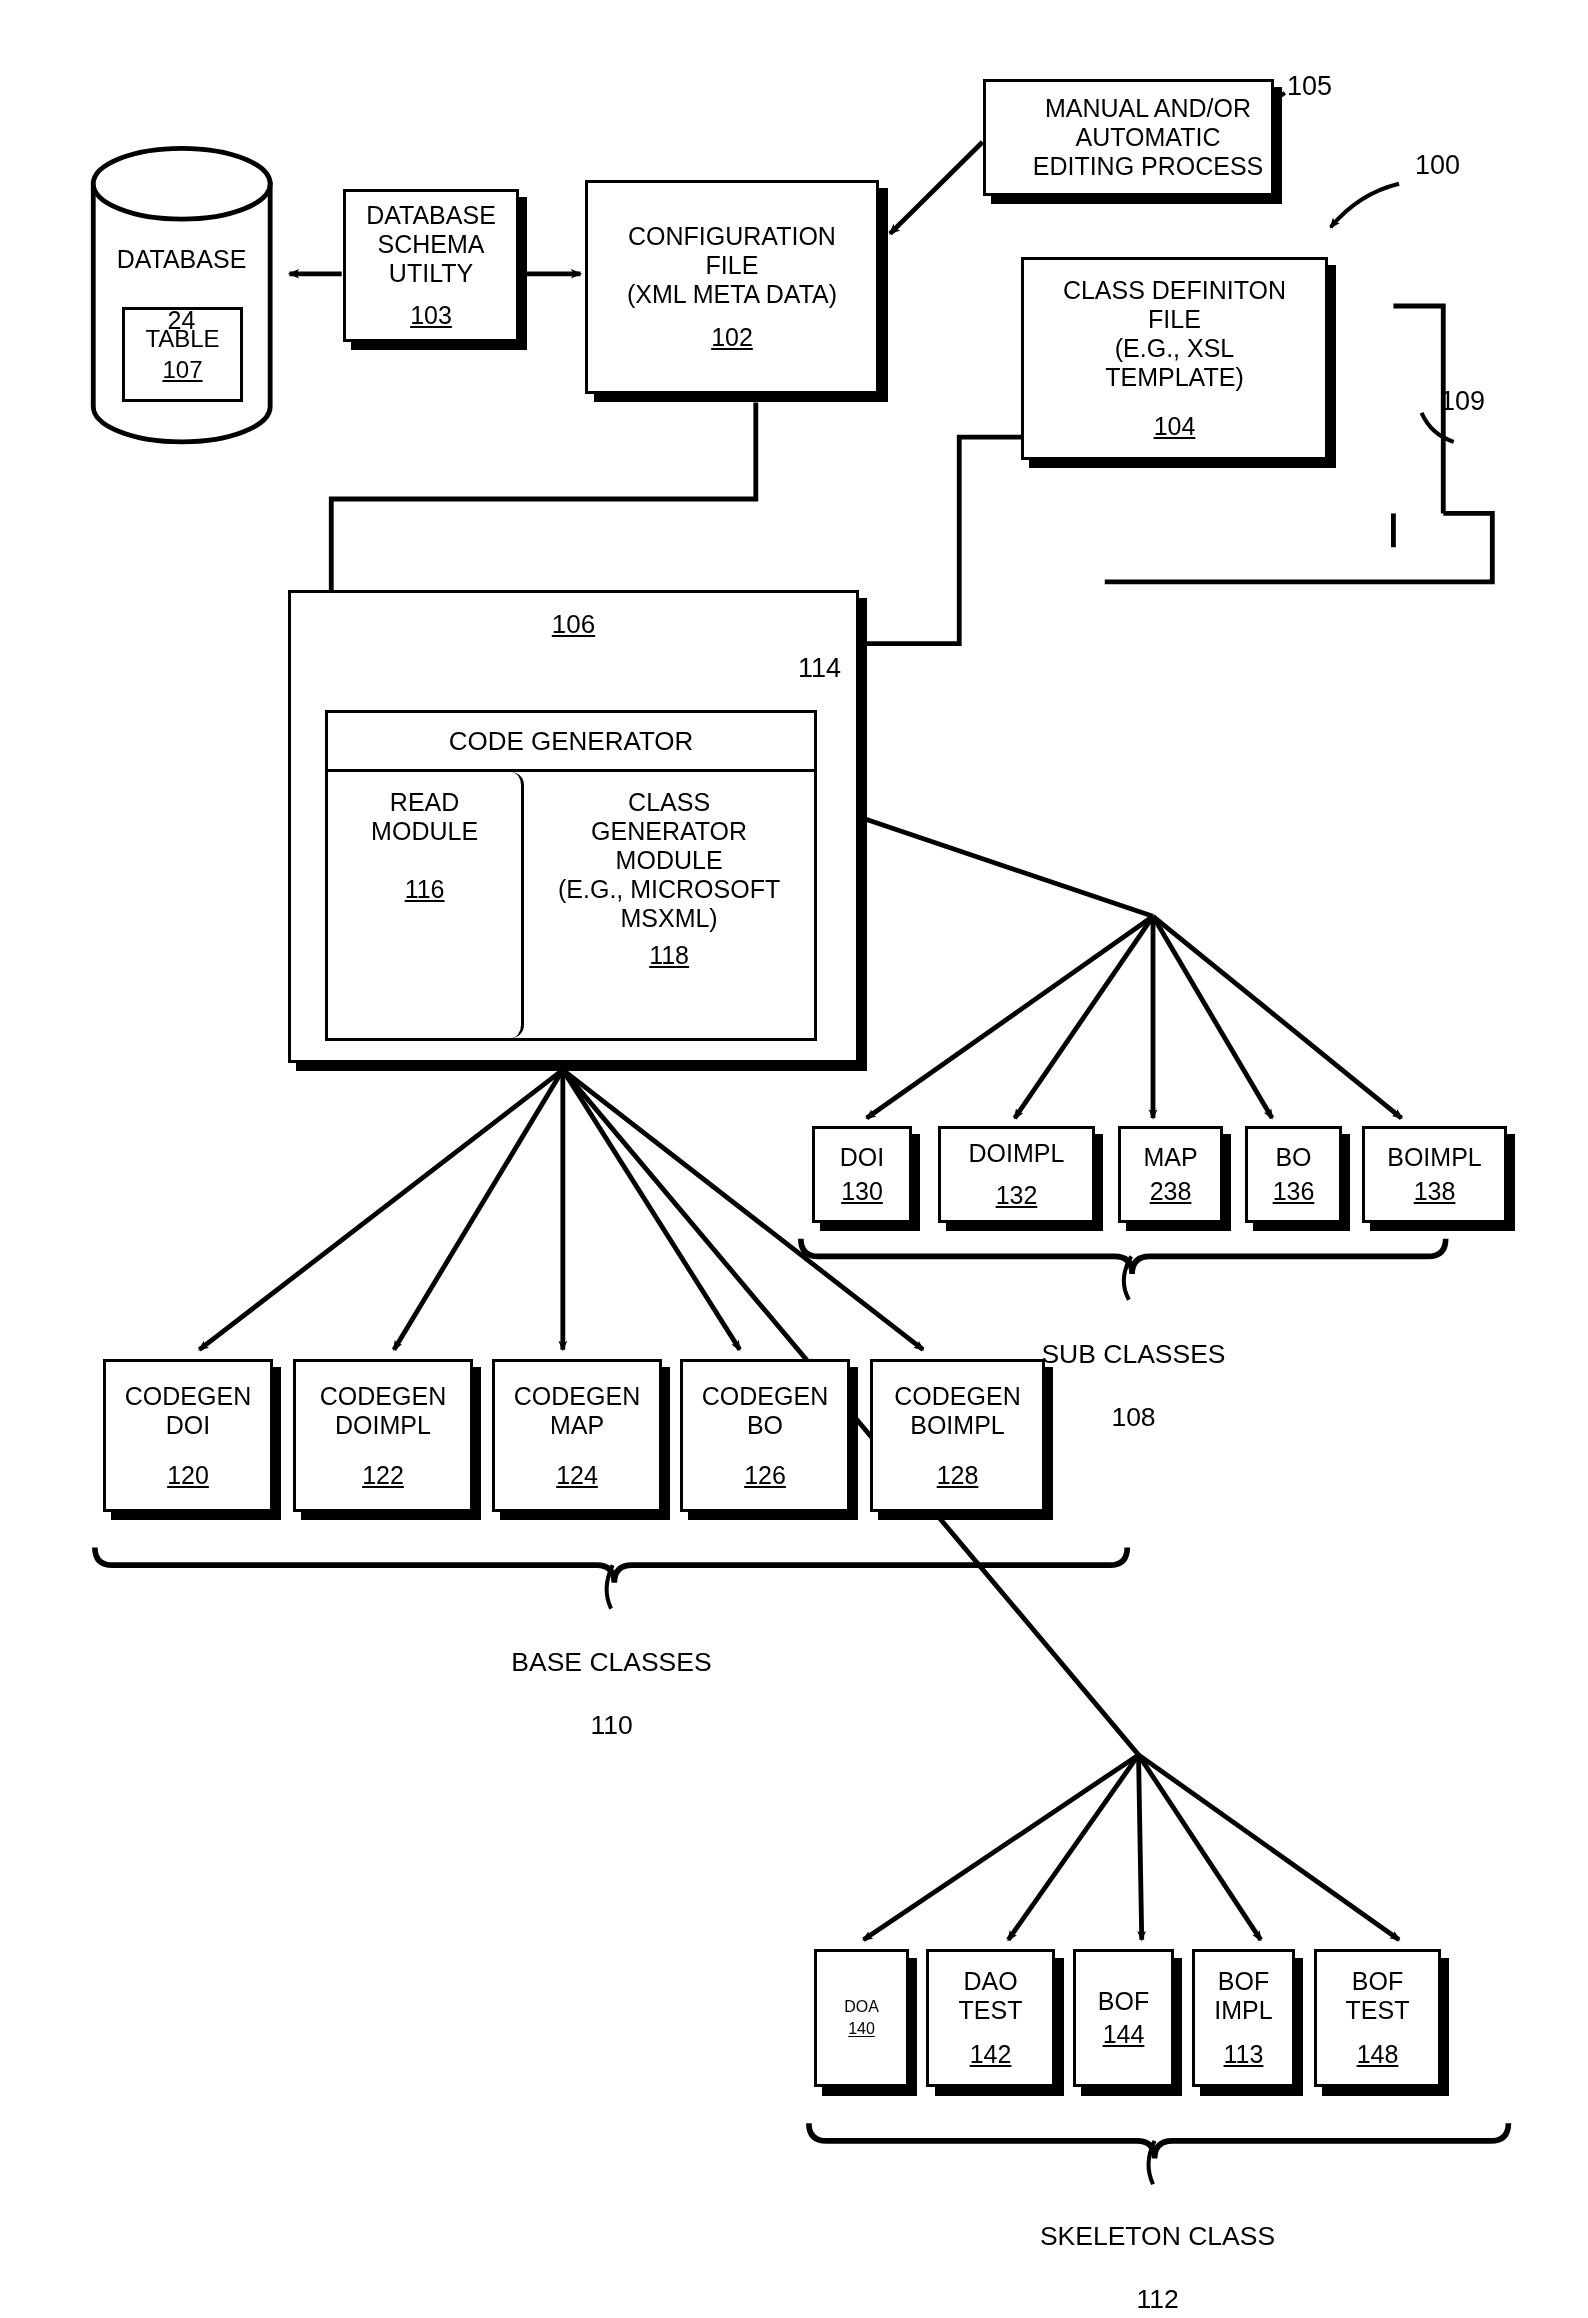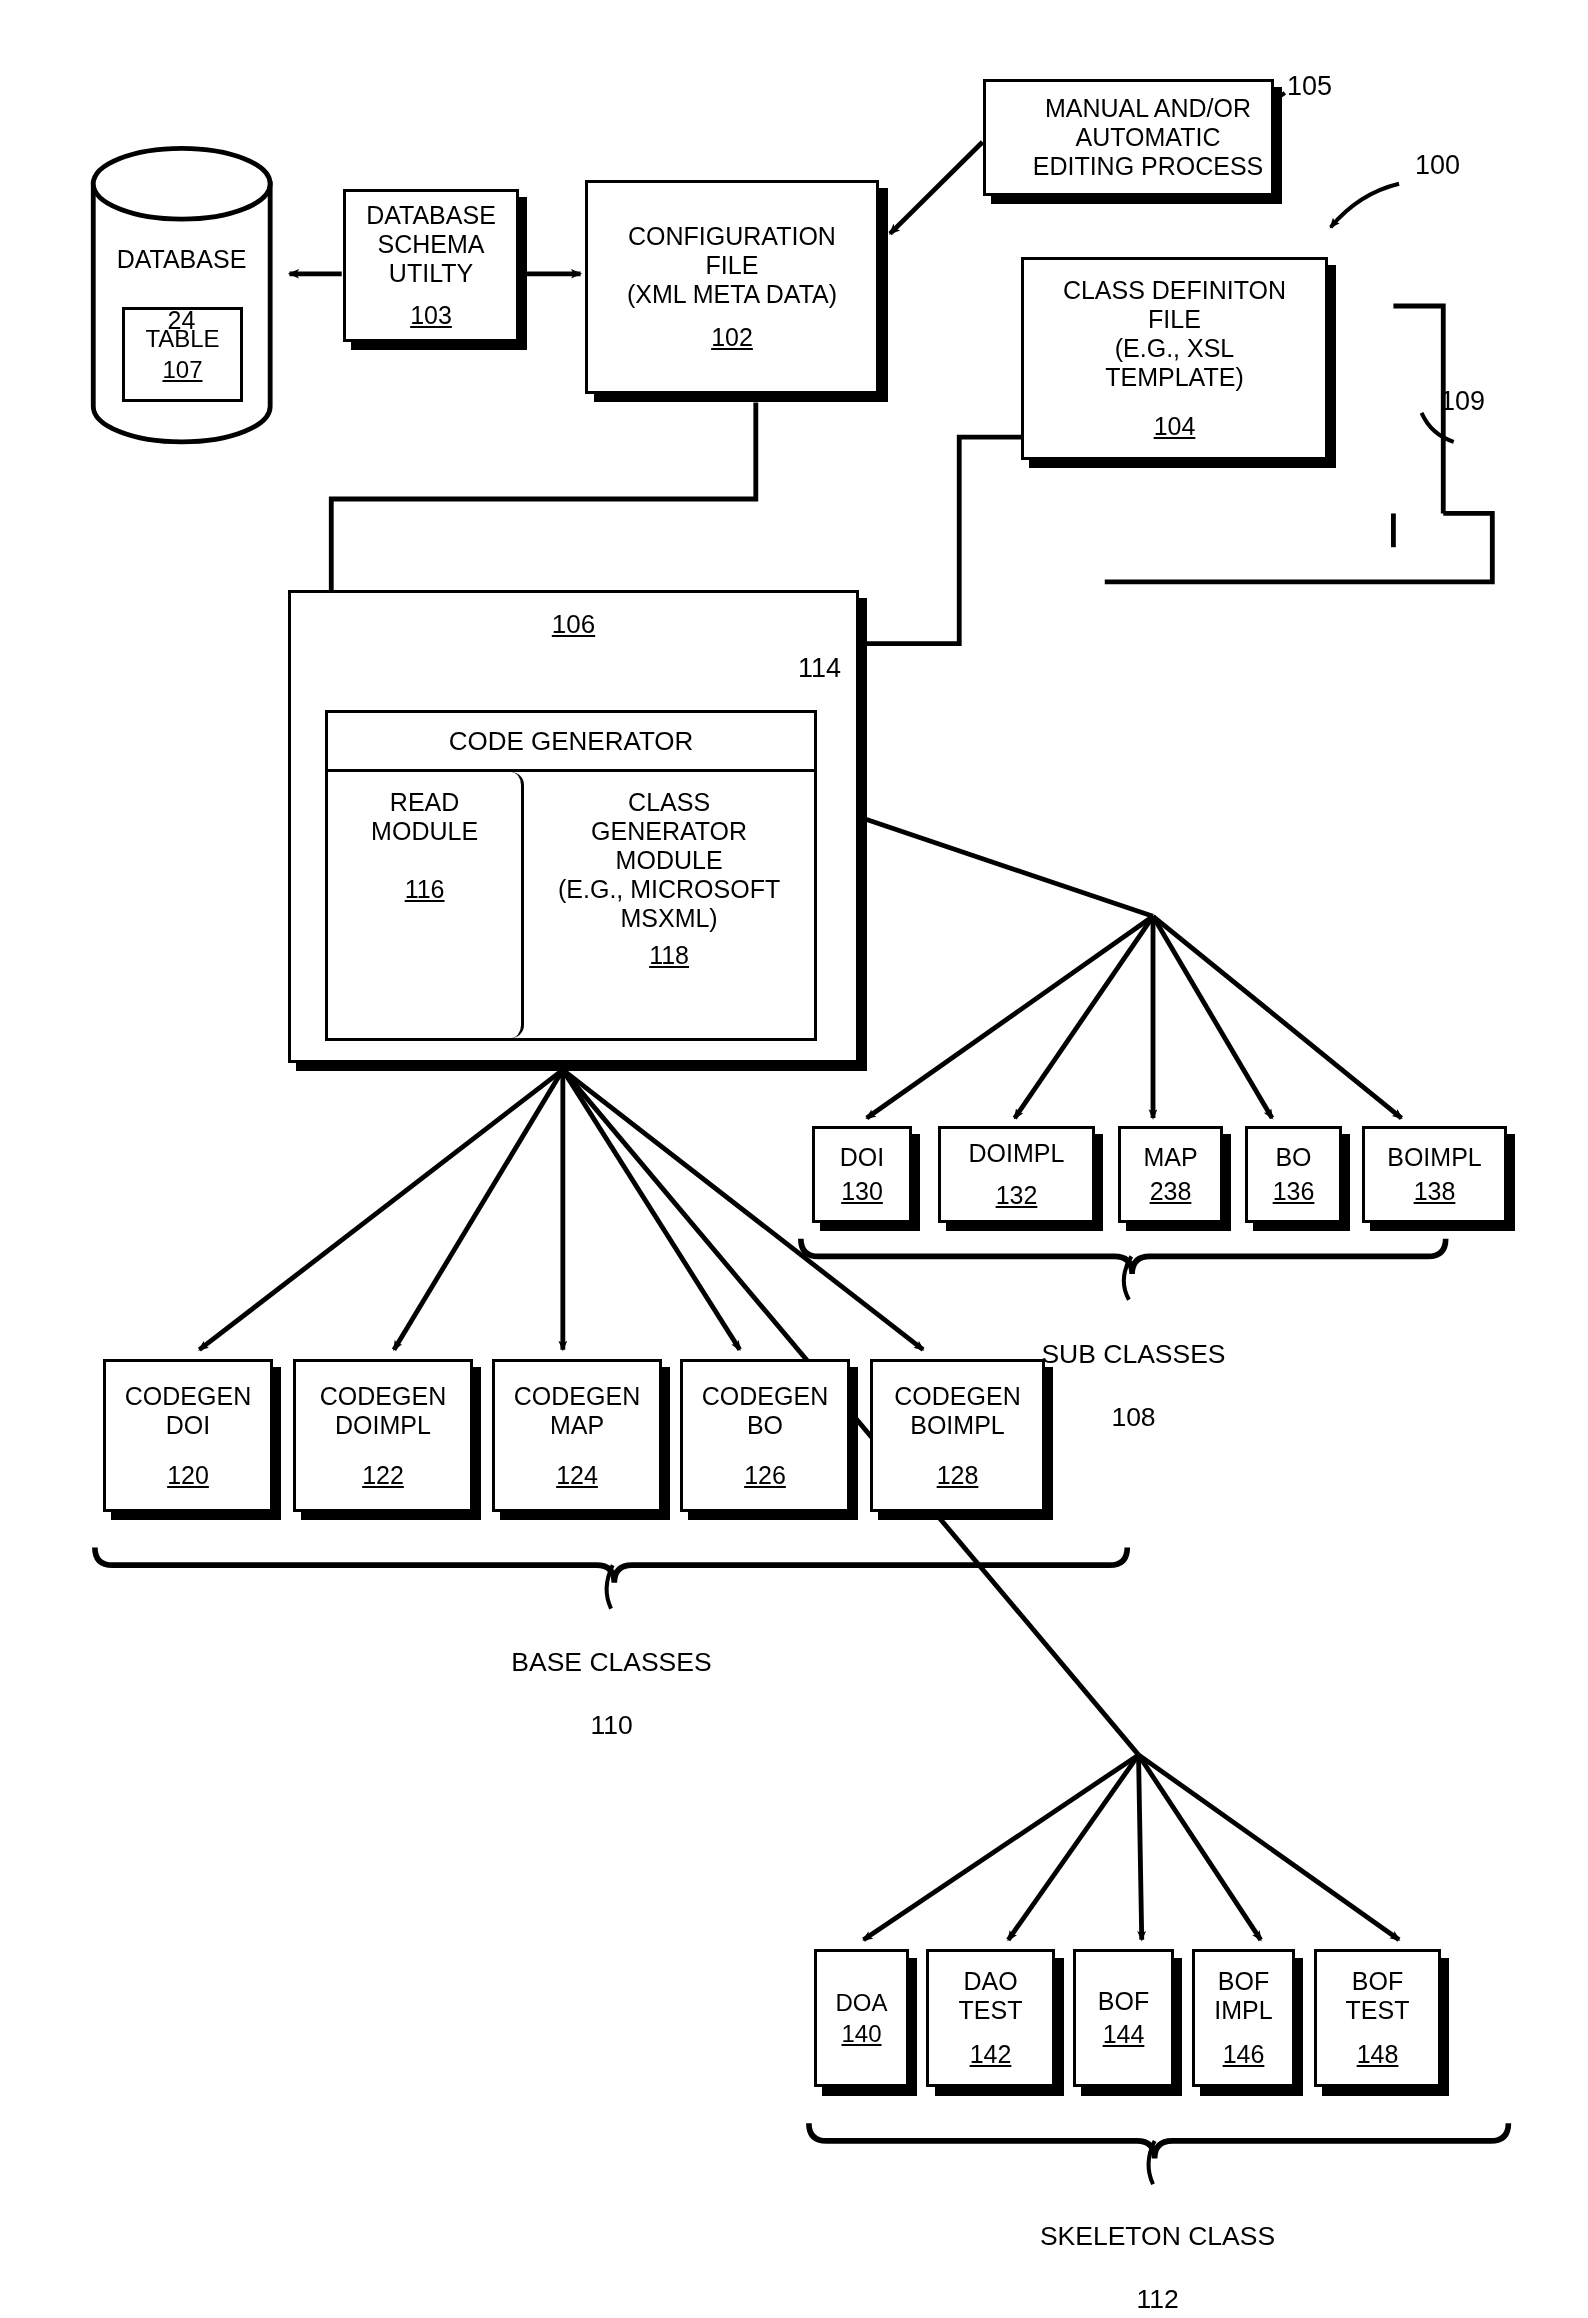--- a/index.html
+++ b/index.html
@@ -273,40 +273,40 @@
       <div class="shadow" style="left: 878px; top: 1367px; width: 175px; height: 153px;"></div>
       <div class="node" style="left: 870px; top: 1359px; width: 175px; height: 153px; font-size: 25px;">
         <div class="ttl">CODEGEN
 BOIMPL</div>
         <div class="num" style="margin-top: 21px;">128</div>
       </div>
     </div>
 
   <div id="skel-row">
       <div class="shadow" style="left: 822px; top: 1958px; width: 95px; height: 138px;"></div>
-      <div class="node" style="left: 814px; top: 1949px; width: 95px; height: 138px; font-size: 24px;">
+      <div class="node" style="left: 814px; top: 1949px; width: 95px; height: 138px; font-size: 16px;">
         <div class="ttl">DOA</div>
         <div class="num" style="margin-top: 3.2px;">140</div>
       </div>
       <div class="shadow" style="left: 935px; top: 1958px; width: 129px; height: 138px;"></div>
       <div class="node" style="left: 926px; top: 1949px; width: 129px; height: 138px; font-size: 25px;">
         <div class="ttl">DAO
 TEST</div>
         <div class="num" style="margin-top: 14.5px;">142</div>
       </div>
       <div class="shadow" style="left: 1081px; top: 1958px; width: 101px; height: 138px;"></div>
       <div class="node" style="left: 1073px; top: 1949px; width: 101px; height: 138px; font-size: 25px;">
         <div class="ttl">BOF</div>
         <div class="num" style="margin-top: 3.2px;">144</div>
       </div>
       <div class="shadow" style="left: 1200px; top: 1958px; width: 103px; height: 138px;"></div>
       <div class="node" style="left: 1192px; top: 1949px; width: 103px; height: 138px; font-size: 25px;">
         <div class="ttl">BOF
 IMPL</div>
-        <div class="num" style="margin-top: 14.5px;">146</div>
+        <div class="num" style="margin-top: 14.5px;">113</div>
       </div>
       <div class="shadow" style="left: 1322px; top: 1958px; width: 127px; height: 138px;"></div>
       <div class="node" style="left: 1314px; top: 1949px; width: 127px; height: 138px; font-size: 25px;">
         <div class="ttl">BOF
 TEST</div>
         <div class="num" style="margin-top: 14.5px;">148</div>
       </div>
     </div>
 
   <div class="lbl" style="left:1005px; top:1307px; width:257px; font-size:26.5px; line-height:1.2;">

